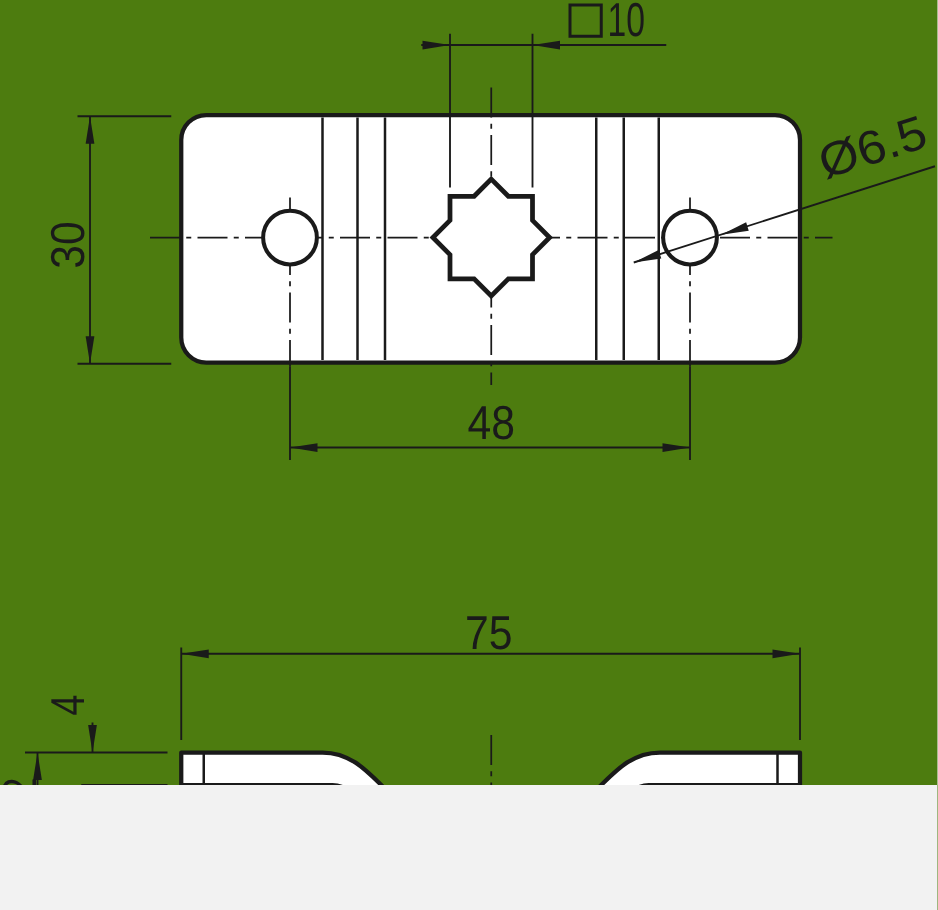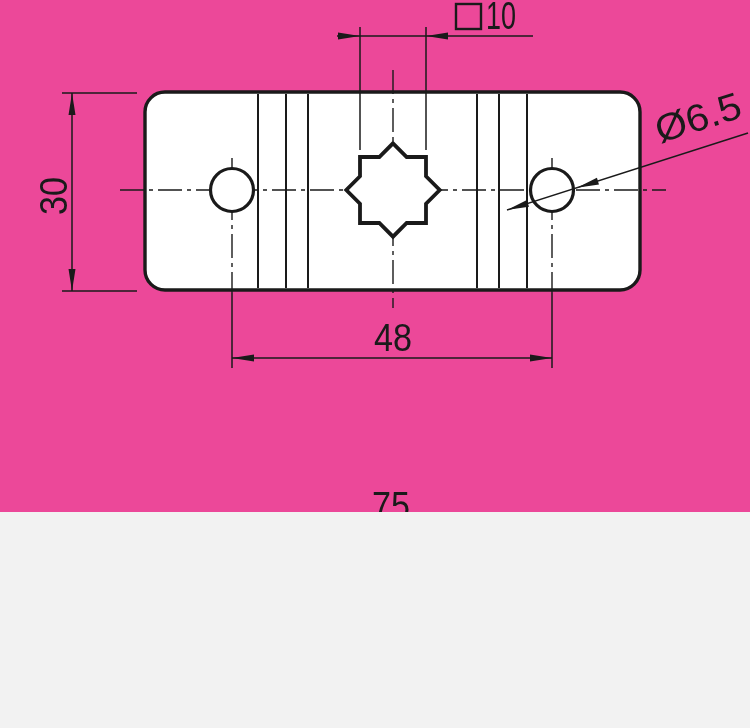--- a/index.html
+++ b/index.html
@@ -1,16 +1,16 @@
 <!DOCTYPE html>
 <html><head>
 <meta charset="utf-8">
 <style>
   html,body{margin:0;padding:0;background:#f2f2f2;}
-  .stage{width:750px;height:512px;background:#ec4899;position:relative;margin:0 auto;
+  .stage{width:750px;height:628px;background:#4d7c0f;position:relative;margin:0 auto;
          font-family:"Liberation Sans", sans-serif;}
   svg{display:block}
   .thick-fill{fill:#ffffff;stroke:#1a1a1a;stroke-width:3.4;stroke-linejoin:round;}
   .star{fill:#ffffff;stroke:#1a1a1a;stroke-width:3.8;stroke-linejoin:miter;}
   .med{fill:none;stroke:#1a1a1a;stroke-width:2;}
   .thin{fill:none;stroke:#1a1a1a;stroke-width:1.5;}
   .center{fill:none;stroke:#1a1a1a;stroke-width:1.4;stroke-dasharray:24 5 4 5;}
   .arrow{fill:#1a1a1a;stroke:none;}
   .dimtext{fill:#1a1a1a;font-size:38px;font-family:"Liberation Sans", sans-serif;}
   .symsq{fill:none;stroke:#1a1a1a;stroke-width:2.4;}

